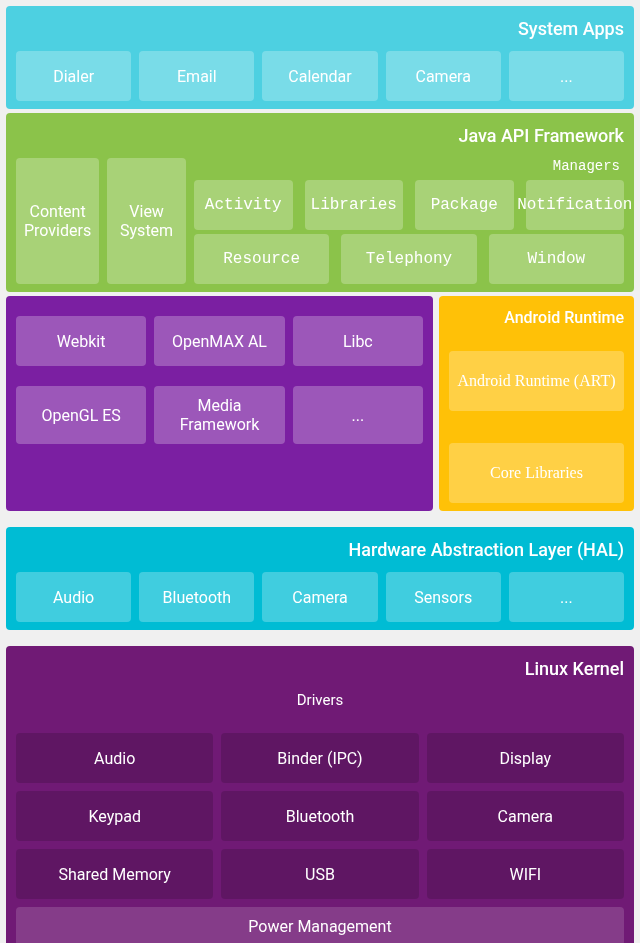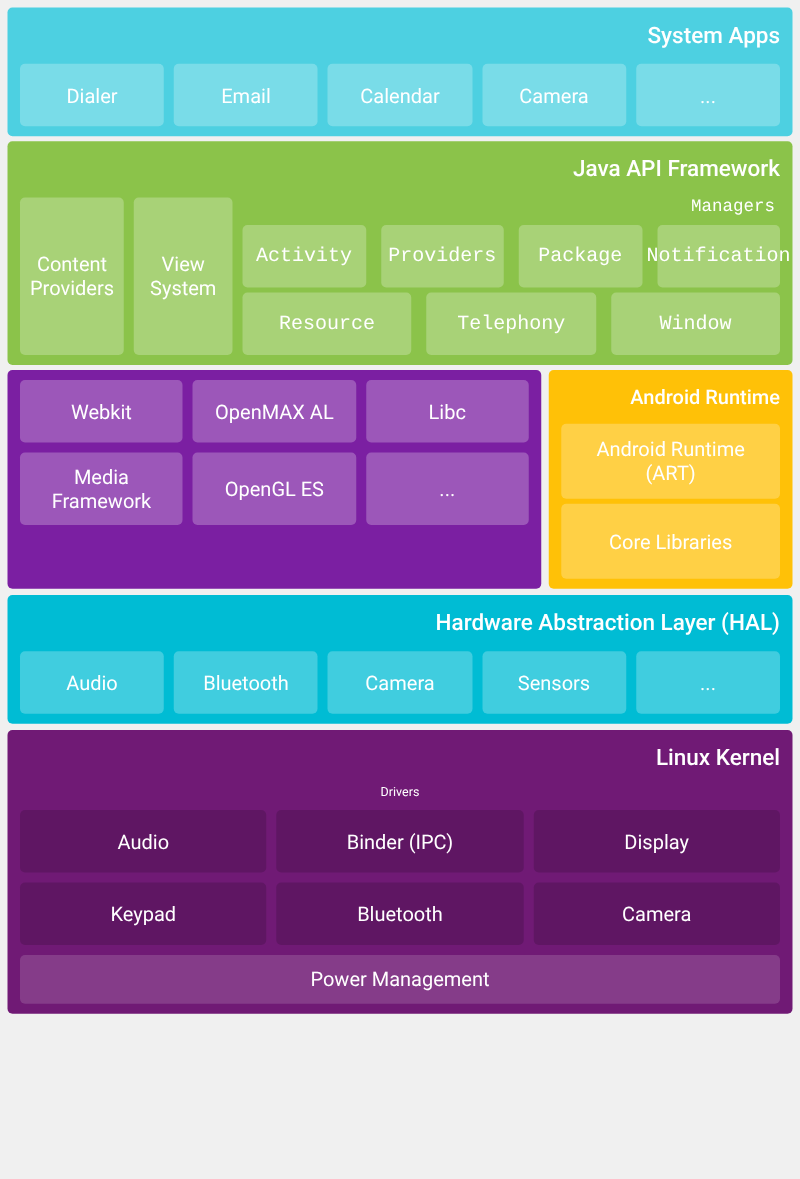--- a/index.html
+++ b/index.html
@@ -110,45 +110,46 @@
     }
     #layer-android-runtime {
       background: #FFC107;
       border-radius: 4px;
       padding: 8px 10px;
       width: 195px;
       flex-shrink: 0;
     }
     #layer-native .cell, #layer-android-runtime .cell {
       background: rgba(255,255,255,0.25);
+      margin-top: 12px;
     }
     #layer-native .cell-grid .cell {
       flex: 1;
       min-width: 90px;
     }
 
     
     #layer-hal {
       background: #00BCD4;
-      margin: 5px 6px;
+      margin: 16px 6px;
       border-radius: 4px;
     }
     #layer-hal .cell { flex: 1; min-width: 70px; }
 
     
     #layer-linux {
       background: #701a75;
       margin: 4px 6px;
       border-radius: 4px;
     }
     #layer-linux .drivers-label {
       text-align: center;
       color: white;
-      font-size: 10px;
-      margin-bottom: 8px;
+      font-size: 15px;
+      margin-bottom: 24px;
     }
     #layer-linux .driver-grid {
       display: flex;
       gap: 8px;
       margin-bottom: 8px;
       justify-content: center;
     }
     #layer-linux .driver-grid .cell {
       flex: 1;
       background: rgba(0,0,0,0.15);
@@ -187,49 +188,49 @@
   <div class="layer-title">Java API Framework</div>
   <div class="managers-section">
     <div class="content-providers-col">
       <div class="cell" style="flex: 1; min-height: 60px;">Content Providers</div>
       <div class="cell" style="flex: 1; min-height: 50px;">View System</div>
     </div>
     <div class="managers-col">
       <div class="managers-label">Managers</div>
       <div class="managers-grid">
         <div class="cell">Activity</div>
-        <div class="cell">Providers</div>
+        <div class="cell">Libraries</div>
         <div class="cell">Package</div>
         <div class="cell">Notification</div>
       </div>
       <div class="managers-grid">
         <div class="cell">Resource</div>
         <div class="cell">Telephony</div>
         <div class="cell">Window</div>
       </div>
     </div>
   </div>
 </div>
 
 <div id="layer-native-android">
   <div id="layer-native">
     <div class="cell-grid">
       <div class="cell">Webkit</div>
       <div class="cell">OpenMAX AL</div>
       <div class="cell">Libc</div>
     </div>
     <div class="cell-grid" style="margin-top: 8px;">
+      <div class="cell">OpenGL ES</div>
       <div class="cell">Media Framework</div>
-      <div class="cell">OpenGL ES</div>
       <div class="cell">...</div>
     </div>
   </div>
   <div id="layer-android-runtime">
     <div class="layer-title sublayer-title">Android Runtime</div>
-    <div style="display: flex; flex-direction: column; gap: 4px;">
+    <div style="display: flex; flex-direction: column; gap: 20px; font-family: Liberation Serif, serif;">
       <div class="cell" style="min-height: 60px;">Android Runtime (ART)</div>
       <div class="cell" style="min-height: 60px;">Core Libraries</div>
     </div>
   </div>
 </div>
 
 <div id="layer-hal" class="layer">
   <div class="layer-title">Hardware Abstraction Layer (HAL)</div>
   <div class="cell-grid">
     <div class="cell">Audio</div>
@@ -246,14 +247,19 @@
   <div class="driver-grid">
     <div class="cell">Audio</div>
     <div class="cell">Binder (IPC)</div>
     <div class="cell">Display</div>
   </div>
   <div class="driver-grid">
     <div class="cell">Keypad</div>
     <div class="cell">Bluetooth</div>
     <div class="cell">Camera</div>
   </div>
+  <div class="driver-grid">
+    <div class="cell">Shared Memory</div>
+    <div class="cell">USB</div>
+    <div class="cell">WIFI</div>
+  </div>
   <div class="power-management">Power Management</div>
 </div>
 
 </body></html>

